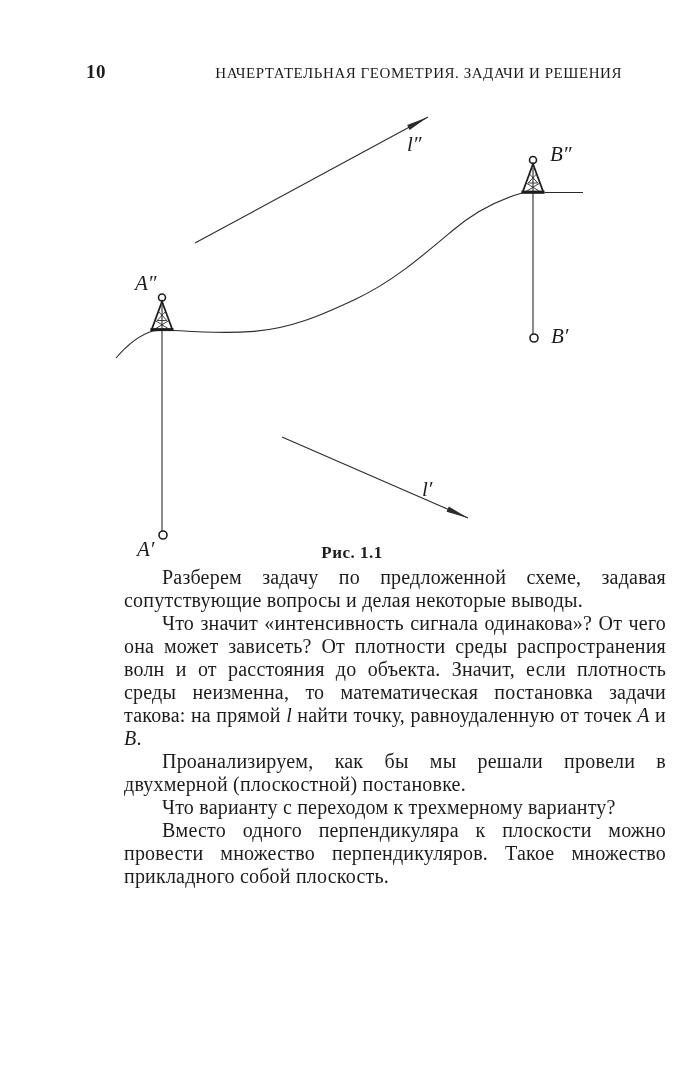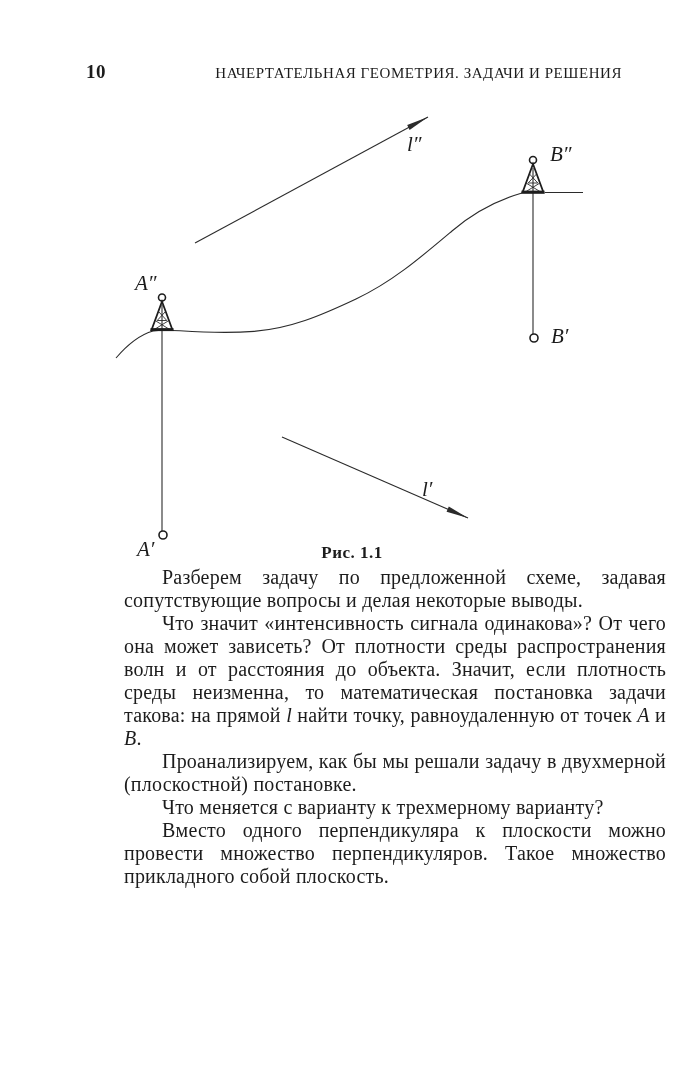--- a/index.html
+++ b/index.html
@@ -114,18 +114,18 @@
     <line class="thin" x1="282" y1="337" x2="468" y2="418"></line>
     <polygon class="ah" points="468,418 446.6,411.7 448.8,406.5"></polygon>
     <text class="fig-label" x="422" y="396">l′</text>
 
     <text class="fig-caption" x="352" y="458" text-anchor="middle">Рис. 1.1</text>
   </svg>
 
   <main class="body-text" id="body-text">
       <p><span>Разберем задачу по предложенной схеме, задавая сопутствующие вопросы и делая некоторые выводы.</span></p>
       <p><span>Что значит «интенсивность сигнала одинакова»? От чего она может зависеть? От плотности среды распространения волн и от расстояния до объекта. Значит, если плотность среды неизменна, то математическая постановка задачи такова: на прямой </span><span class="i">l</span><span> найти точку, равноудаленную от точек </span><span class="i">A</span><span> и </span><span class="i">B</span><span>.</span></p>
-      <p><span>Проанализируем, как бы мы решали задачу в двухмерной (плоскостной) постановке.</span></p>
-      <p><span>Что меняется с варианту к трехмерному варианту?</span></p>
+      <p><span>Проанализируем, как бы мы решали провели в двухмерной (плоскостной) постановке.</span></p>
+      <p><span>Что варианту с переходом к трехмерному варианту?</span></p>
       <p><span>Вместо одного перпендикуляра к плоскости можно провести множество перпендикуляров. Такое множество прикладного собой плоскость.</span></p>
     </main>
 
 </div>
 
 </body></html>

